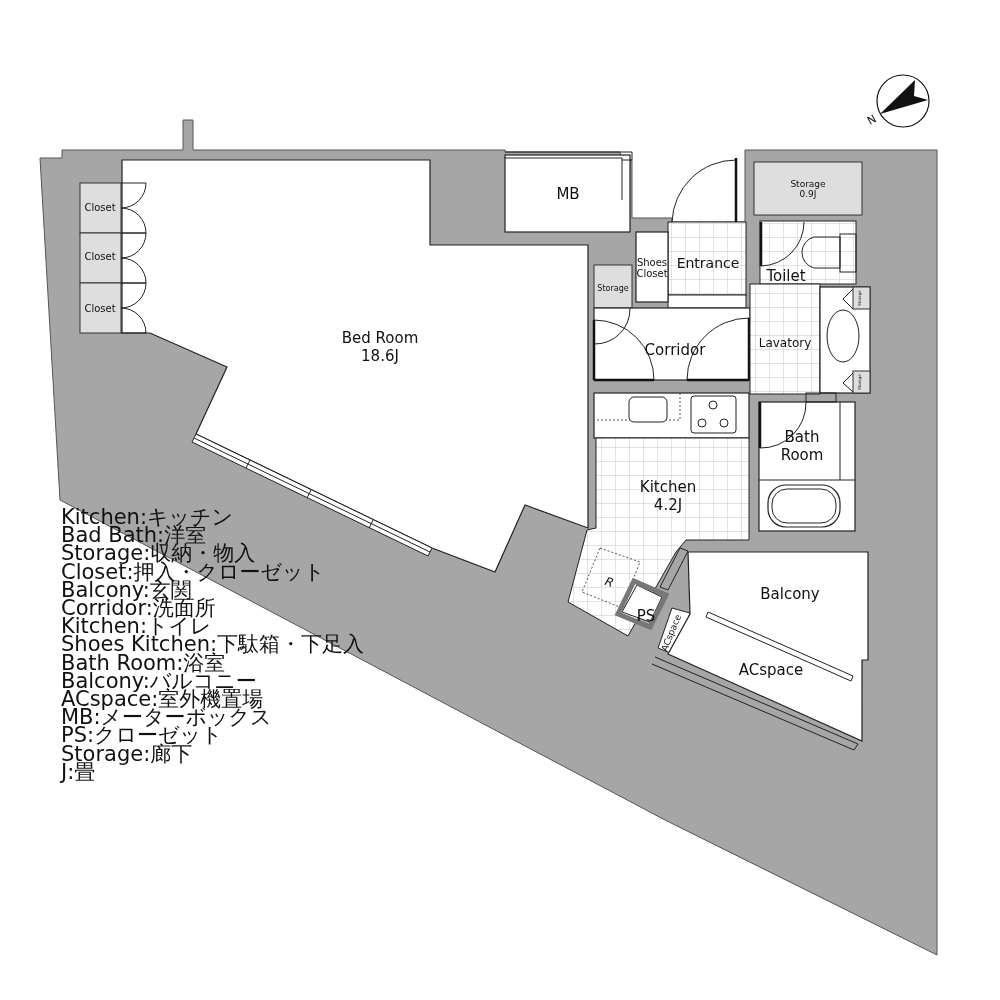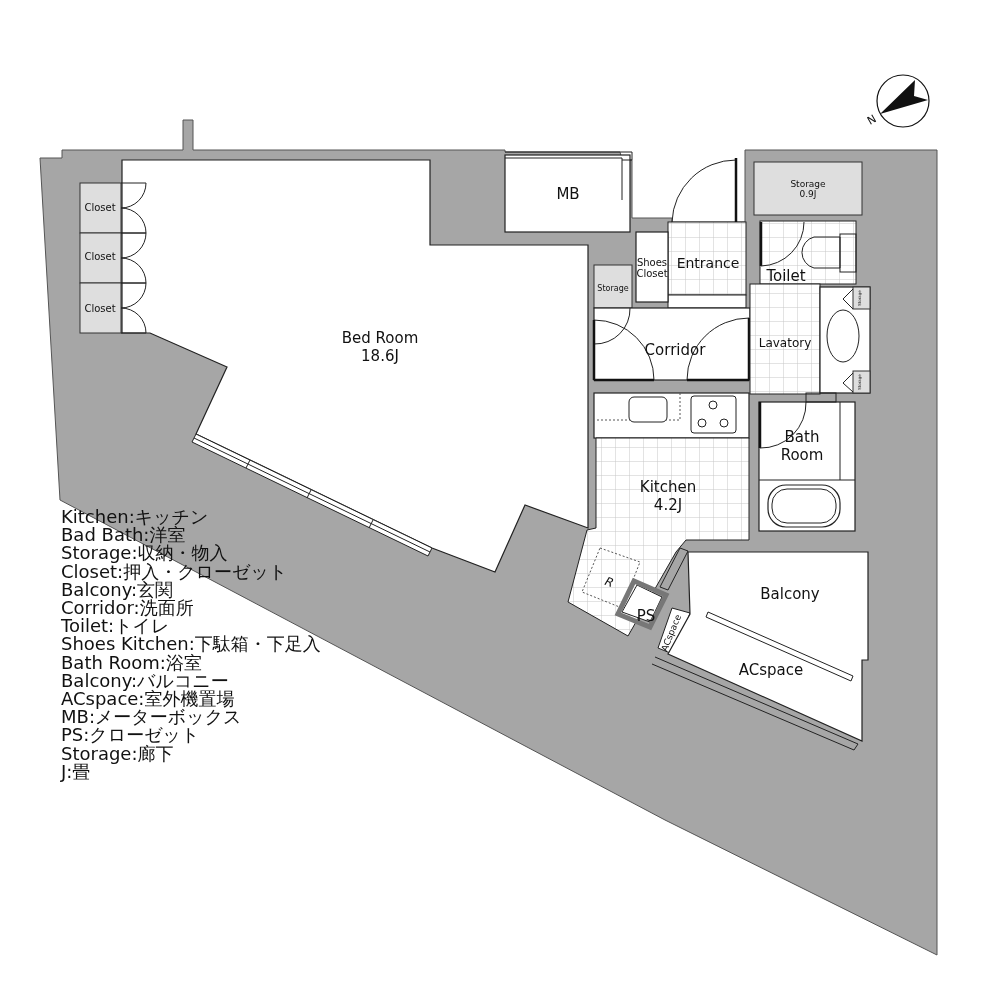--- a/index.html
+++ b/index.html
@@ -5,21 +5,21 @@
   html, body { margin: 0; padding: 0; background: #ffffff; }
   body { width: 1000px; height: 1000px; position: relative; overflow: hidden; font-family: "DejaVu Sans", sans-serif; }
   svg { position: absolute; left: 0; top: 0; }
   .wall { fill: #a6a6a6; stroke: #555; stroke-width: 1; }
   .room { fill: #ffffff; stroke: #222; stroke-width: 1.2; }
   .storage { fill: #dedede; stroke: #333; stroke-width: 1; }
   .thin { fill: none; stroke: #222; stroke-width: 1; }
   .thick { fill: none; stroke: #111; stroke-width: 2.5; }
   .dotted { fill: none; stroke: #555; stroke-width: 1; stroke-dasharray: 2 2; }
   .lbl { font-family: "DejaVu Sans", sans-serif; fill: #111; }
-  .legend { position: absolute; left: 61px; top: 508px; font-family: "DejaVu Sans", sans-serif; font-size: 18px; line-height: 18.2px; color: #111; }
+  .legend { position: absolute; left: 61px; top: 508px; font-family: "DejaVu Sans", sans-serif; font-size: 21px; line-height: 18.2px; color: #111; }
   .legend div { white-space: nowrap; }
 </style>
 </head>
 <body>
 
 <svg width="1000" height="1000" viewBox="0 0 1000 1000">
   <defs>
     <pattern id="tile" width="14" height="14" patternUnits="userSpaceOnUse">
       <rect width="14" height="14" fill="#ffffff"></rect>
       <path d="M14 0 V14 M0 14 H14" stroke="#c8c8c8" stroke-width="1" fill="none"></path>
@@ -161,21 +161,21 @@
   </g>
 </svg>
 
 <div class="legend">
   <div>Kitchen:キッチン</div>
   <div>Bad Bath:洋室</div>
   <div>Storage:収納・物入</div>
   <div>Closet:押入・クローゼット</div>
   <div>Balcony:玄関</div>
   <div>Corridor:洗面所</div>
-  <div>Toilet:トイレ</div>
+  <div>Kitchen:トイレ</div>
   <div>Shoes Kitchen:下駄箱・下足入</div>
   <div>Bath Room:浴室</div>
   <div>Balcony:バルコニー</div>
   <div>ACspace:室外機置場</div>
   <div>MB:メーターボックス</div>
   <div>PS:クローゼット</div>
   <div>Storage:廊下</div>
   <div>J:畳</div>
 </div>
 

